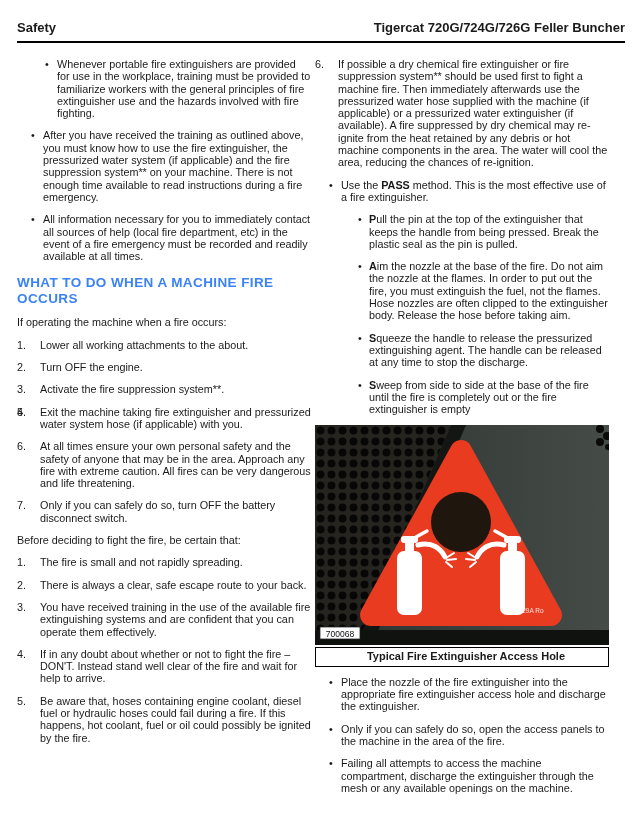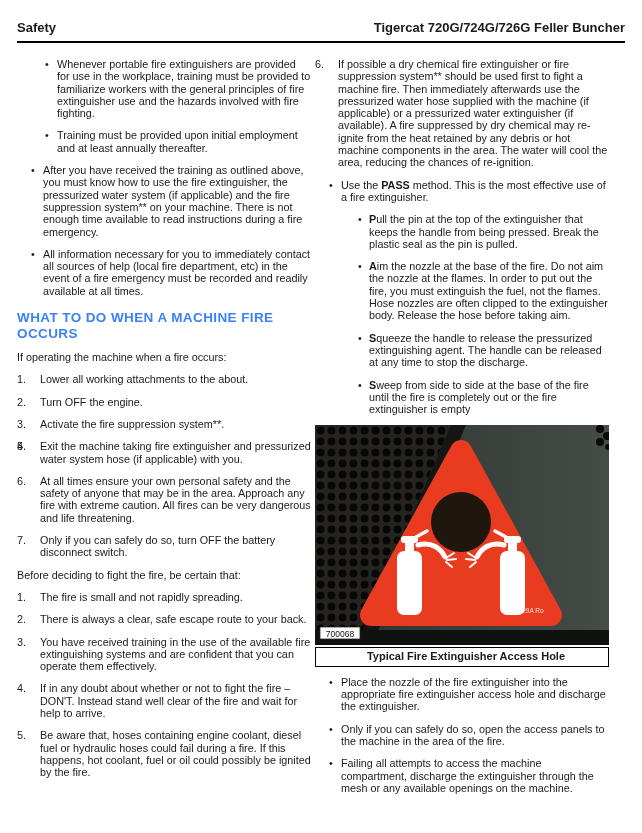--- a/index.html
+++ b/index.html
@@ -91,23 +91,20 @@
     <span>Tigercat 720G/724G/726G Feller Buncher</span>
   </div>
   <div class="rule"></div>
 
   <div class="columns">
 
     <div class="col">
 
       <div class="bitem lvl2">
         <span>Whenever portable fire extinguishers are provided for use in the workplace, training must be provided to familiarize workers with the general principles of fire extinguisher use and the hazards involved with fire fighting.</span>
-      </div>
-      <div class="bitem lvl2">
-        <span>Training must be provided upon initial employment and at least annually thereafter.</span>
       </div>
       <div class="bitem lvl1">
         <span>After you have received the training as outlined above, you must know how to use the fire extinguisher, the pressurized water system (if applicable) and the fire suppression system** on your machine. There is not enough time available to read instructions during a fire emergency.</span>
       </div>
       <div class="bitem lvl1">
         <span>All information necessary for you to immediately contact all sources of help (local fire department, etc) in the event of a fire emergency must be recorded and readily available at all times.</span>
       </div>
 
       <h2 class="heading">WHAT TO DO WHEN A MACHINE FIRE OCCURS</h2>
 

